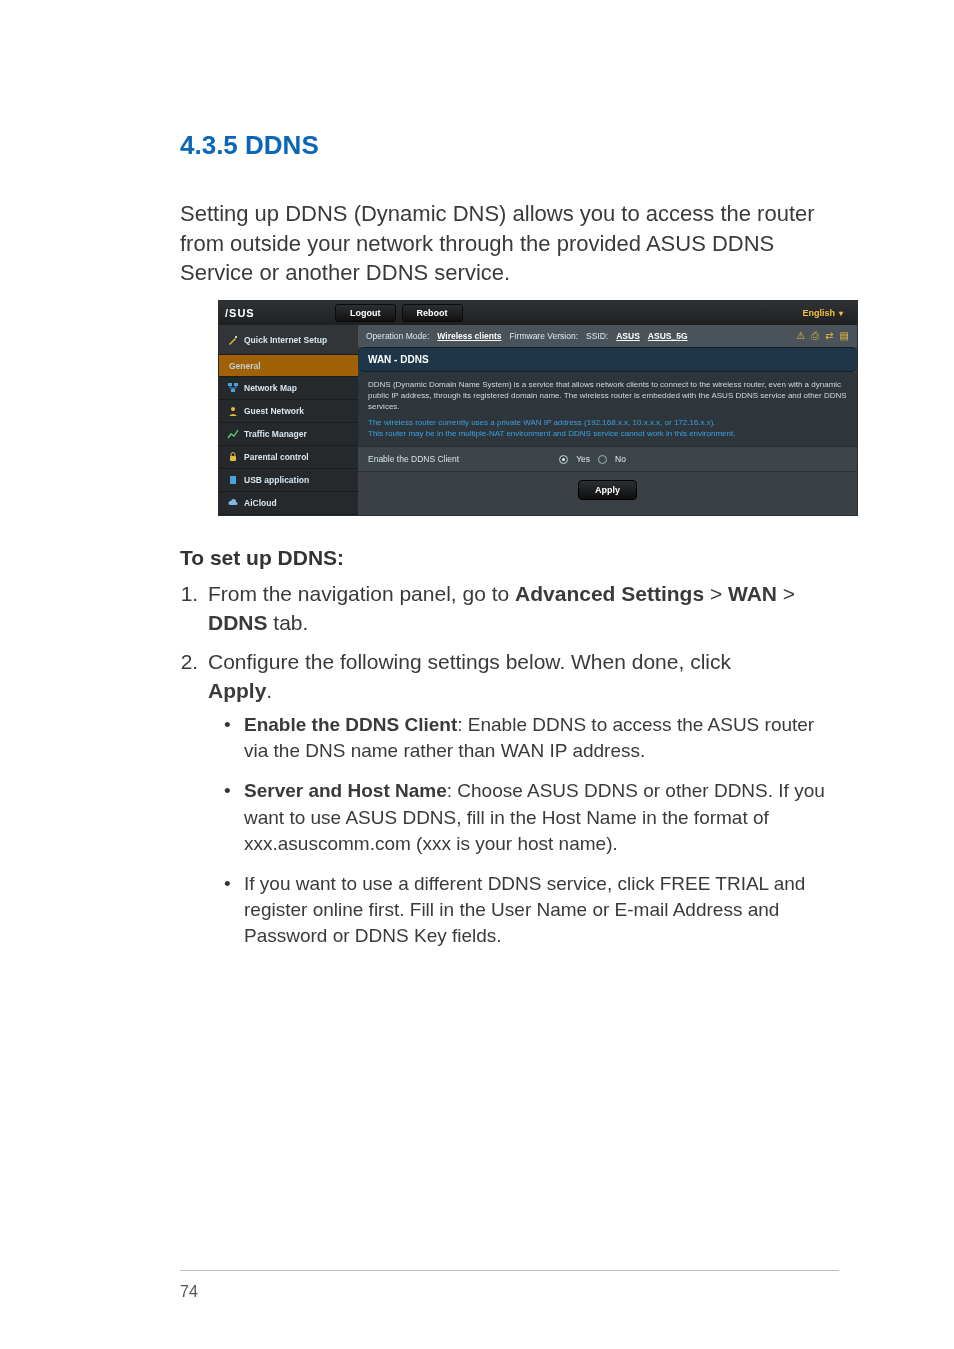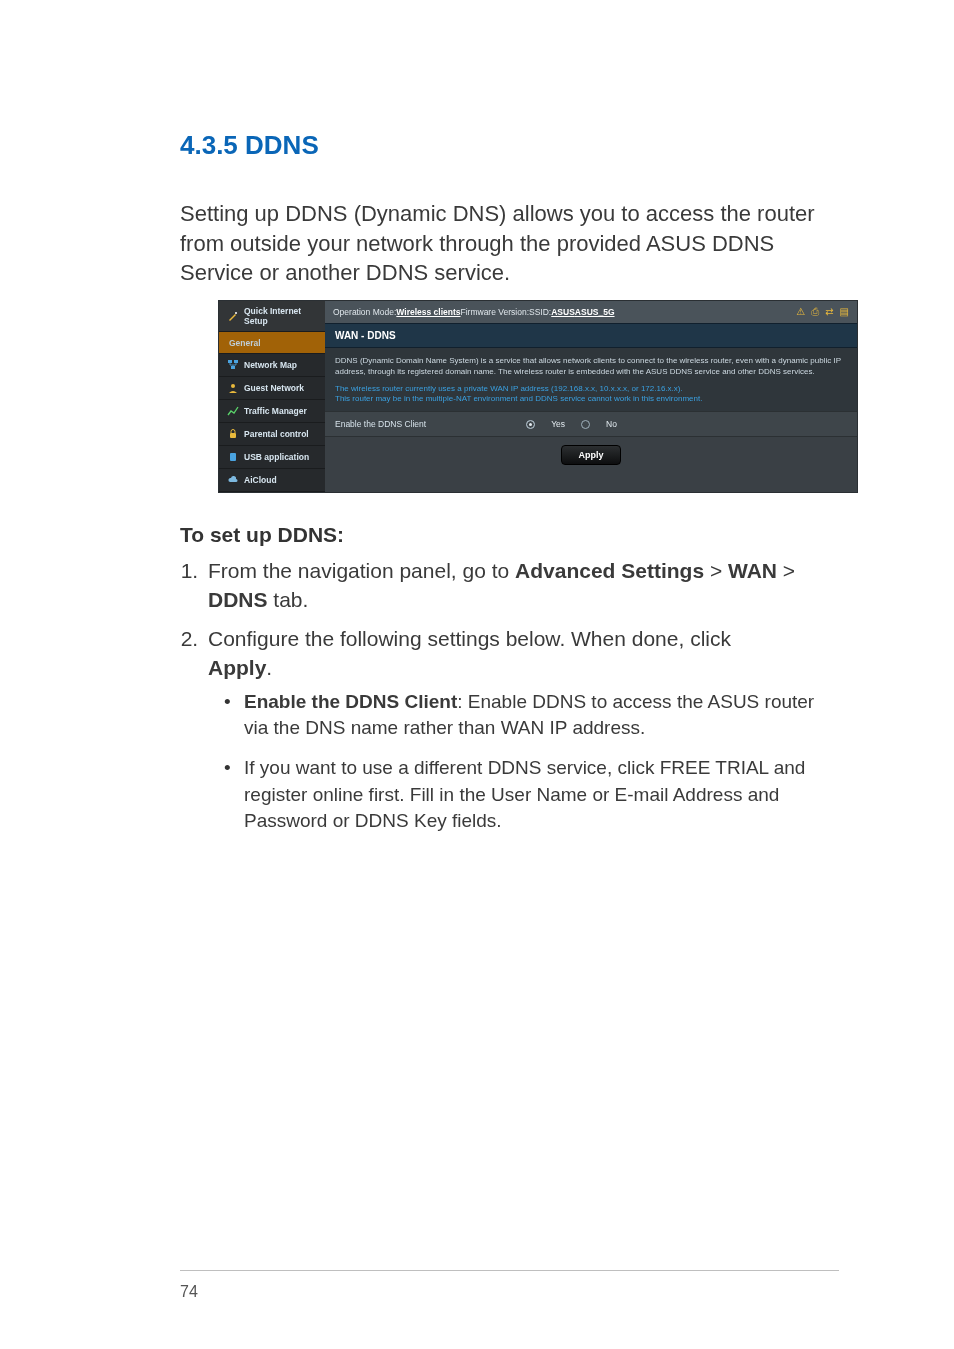--- a/index.html
+++ b/index.html
@@ -63,21 +63,21 @@
   .top-spacer { flex: 1; }
   .lang {
     color: #f3c23a;
     font-weight: 700;
     font-size: 9px;
     padding-right: 8px;
   }
   .lang-arrow { color:#f3c23a; font-size:8px; margin-left:4px;}
   .router-body { display: flex; }
   .sidebar {
-    width: 106px;
+    width: 139px;
     background: #26292c;
   }
   .side-item {
     display: flex;
     align-items: center;
     padding: 5px 6px 5px 8px;
     border-bottom: 1px solid #1a1c1e;
     color: #d7e5ef;
     font-weight: 700;
     font-size: 8.5px;
@@ -96,20 +96,21 @@
   .main-area {
     flex: 1;
     background: #3a4045;
     padding: 0;
   }
   .opmode-row {
     background: #4a535a;
     padding: 5px 8px;
     display: flex;
     align-items: center;
+    gap: 8px;
     font-size: 8.5px;
     color: #e0e7ec;
   }
   .opmode-row .link { color:#fff; text-decoration: underline; font-weight:700;}
   .opmode-row .ssid { color:#fff; text-decoration: underline; font-weight:700;}
   .opmode-icons { margin-left:auto; display:flex; gap:6px;}
   .opmode-icons span { color:#e9b93c; font-size:10px;}
   .tabs-row {
     background: #2a3034;
     display: flex;
@@ -123,40 +124,41 @@
   }
   .tab.active { background:#173a5a; color:#fff; font-weight:700;}
   .panel-title {
     background: #1f3648;
     color: #fff;
     font-weight: 700;
     padding: 6px 10px;
     font-size: 10px;
     border-top: 1px solid #11202d;
     border-bottom: 1px solid #11202d;
+    border-radius: 6px;
   }
   .desc-box {
     padding: 8px 10px 6px 10px;
     font-size: 8px;
     line-height: 1.35;
     color: #cdd9e1;
     background: #2f363b;
   }
   .warn-link { color:#3aa0e0; }
   .field-row {
     background: #3e454a;
     border-top: 1px solid #2b3033;
     border-bottom: 1px solid #2b3033;
     padding: 7px 10px;
     display: flex;
     align-items: center;
     gap: 100px;
     font-size: 8.5px;
   }
-  .radio-group { display:flex; gap:16px; align-items:center; color:#e2eaef;}
+  .radio-group { display:flex; gap:8px; align-items:center; color:#e2eaef;}
   .radio-dot { width:9px; height:9px; border-radius:50%; border:1px solid #9fb0bb; display:inline-block;}
   .radio-dot.sel { background:#e6edf2; box-shadow: inset 0 0 0 2px #3e454a;}
   .apply-wrap { text-align:center; padding: 8px 0 14px 0; background:#3a4045;}
   .apply-btn {
     background: linear-gradient(#2c2f31,#0d0e0f);
     border: 1px solid #000;
     border-radius: 4px;
     color:#fff;
     font-weight:700;
     font-size:9px;
@@ -215,20 +217,29 @@
   }
 </style>
 </head>
 <body>
 
 <div class="page">
   <h2 class="section-heading">4.3.5 DDNS</h2>
   <p class="intro">Setting up DDNS (Dynamic DNS) allows you to access the router from outside your network through the provided ASUS DDNS Service or another DDNS service.</p>
 
   <div class="router-ui">
+    <div class="router-top">
+      <div class="asus-logo">/SUS</div>
+      <button class="top-btn">Logout</button>
+      <button class="top-btn">Reboot</button>
+      <div class="top-spacer"></div>
+      <div class="lang">
+        <span>English</span><span class="lang-arrow">▾</span>
+      </div>
+    </div>
     <div class="router-body">
       <div class="sidebar">
         <div class="side-item qis">
           <span class="side-icon">
             <svg width="12" height="12" viewBox="0 0 12 12">
                 <path d="M2 10 L8 4 L9 5 L3 11 Z" fill="#e9b93c"></path>
                 <circle cx="9" cy="3" r="1" fill="#fff"></circle>
               </svg>
           </span>
           <span>Quick Internet Setup</span>
@@ -332,20 +343,23 @@
     <li>
       <span>From the navigation panel, go to </span><span class="b">Advanced Settings</span><span> &gt; </span><span class="b">WAN</span><span> &gt; </span><br><span class="b">DDNS</span><span> tab.</span>
     </li>
     <li>
       <span>Configure the following settings below. When done, click </span><br><span class="b">Apply</span><span>.</span>
       <ul class="bullets">
         <li>
           <span class="b">Enable the DDNS Client</span><span>: Enable DDNS to access the ASUS router via the DNS name rather than WAN IP address.</span>
         </li>
         <li>
+          <span class="b">Server and Host Name</span><span>: Choose ASUS DDNS or other DDNS. If you want to use ASUS DDNS, fill in the Host Name in the format of xxx.asuscomm.com (xxx is your host name).</span>
+        </li>
+        <li>
           <span>If you want to use a different DDNS service, click FREE TRIAL and register online first. Fill in the User Name or E-mail Address and Password or DDNS Key fields.</span>
         </li>
       </ul>
     </li>
   </ol>
 </div>
 
 <div class="footer-rule"></div>
 <div class="page-num">74</div>
 

